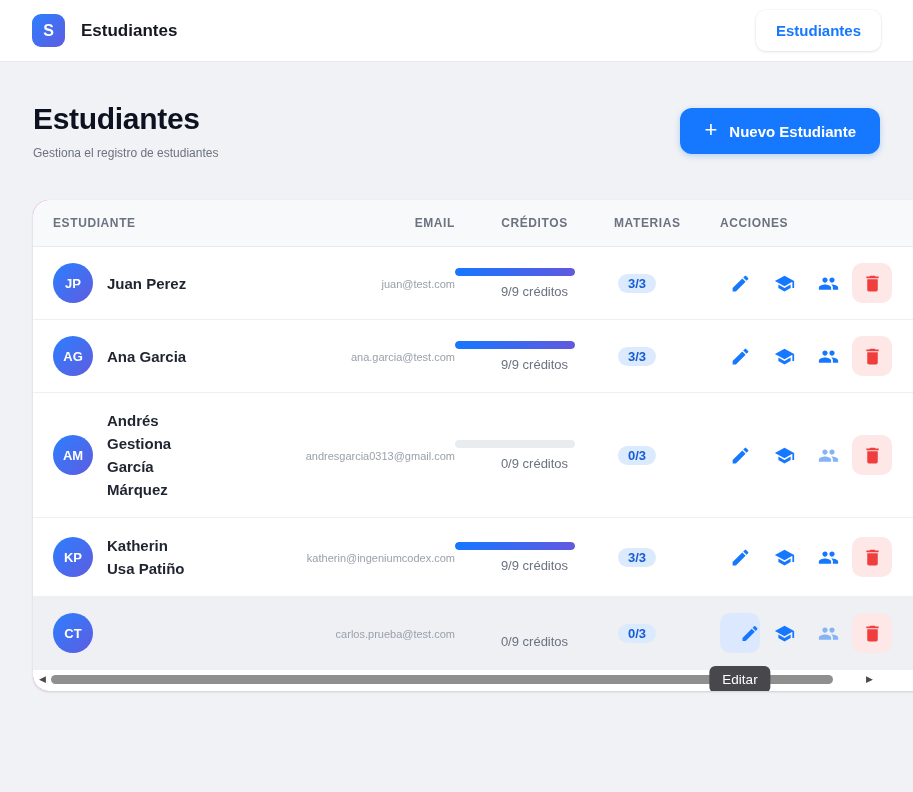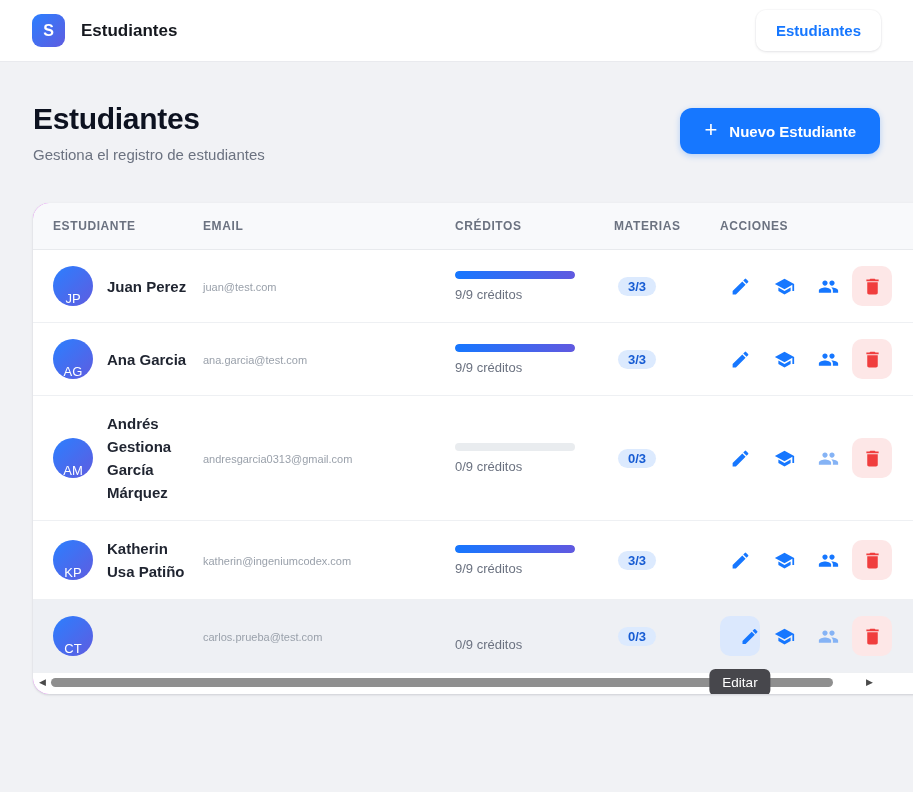--- a/index.html
+++ b/index.html
@@ -29,57 +29,57 @@
     background: #ffffff; border: none; cursor: pointer;
     color: var(--accent, #1677ff); font-size: 15px; font-weight: 600;
     font-family: inherit;
     padding: 12px 20px; border-radius: 10px;
     box-shadow: 0 1px 3px rgba(15,23,42,.10), 0 0 0 1px rgba(15,23,42,.02);
   }
   
   .content { padding: 0 33px; }
   .page-head { display: flex; align-items: flex-start; justify-content: space-between; margin-top: 40px; }
   .page-title { font-size: 30px; font-weight: bold; color: #0d1220; letter-spacing: -.3px; }
-  .page-sub { font-size: 15px; color: #6b7280; margin-top: 10px; }
+  .page-sub { font-size: 12px; color: #6b7280; margin-top: 10px; }
   .btn-primary {
     background: var(--accent, #1677ff); color: #fff; border: none; cursor: pointer;
     font-family: inherit; font-size: 15px; font-weight: 600;
     height: 46px; padding: 0 24px; border-radius: 12px;
     display: flex; align-items: center; gap: 12px; margin-top: 6px;
     box-shadow: 0 2px 6px rgba(22,119,255,.28);
   }
   .plus-icon { font-size: 22px; font-weight: 400; line-height: 1; margin-top: -2px; }
   
   .card {
     margin-top: 40px; width: 908px; background: #d946ef;
     border-radius: 16px; overflow: hidden; position: relative;
     box-shadow: 0 1px 3px rgba(16,24,40,.10), 0 1px 2px rgba(16,24,40,.06);
   }
   .thead { display: flex; background: #f8f9fb; border-bottom: 1px solid #e8eaed; height: 47px; align-items: center; }
   .th {
     font-size: 12px; font-weight: bold; color: #6b7280;
     text-transform: uppercase; letter-spacing: .6px;
   }
   .col-student  { width: 170px; padding-left: 20px; flex: none; }
-  .col-email    { width: 252px; flex: none; }
-  .col-credits  { width: 159px; flex: none; }
+  .col-email    { width: 252px; flex: none; text-align: right; }
+  .col-credits  { width: 159px; flex: none; text-align: center; }
   .col-materias { width: 106px; flex: none; }
   .col-actions  { width: 230px; flex: none; }
   .row {
     display: flex; align-items: center;
     border-bottom: 1px solid #eef0f3; background: #fff;
     padding: 16px 0;
   }
   .row.hovered { background: #eef0f4; }
   .student-cell { display: flex; align-items: center; gap: 14px; }
   .avatar {
     width: 40px; height: 40px; border-radius: 50%; flex: none;
     background: linear-gradient(135deg, #2b7fff, #5f5ce0);
-    color: #fff; font-size: 13px; font-weight: normal;
-    display: flex; align-items: flex-end; justify-content: center;
+    color: #fff; font-size: 13px; font-weight: bold;
+    display: flex; align-items: center; justify-content: center;
   }
   .name { font-size: 15px; font-weight: 600; color: #1f2430; line-height: 23px; width: 92px; }
   .email { font-size: 11px; color: #9aa1ab; white-space: nowrap; }
   .progress-track {
     width: 120px; height: 8px; border-radius: 4px; background: #e9ecef; overflow: hidden;
   }
   .progress-fill {
     height: 100%; border-radius: 4px;
     background: linear-gradient(90deg, var(--progress-start, #1677ff), var(--progress-end, #6159e0));
   }

